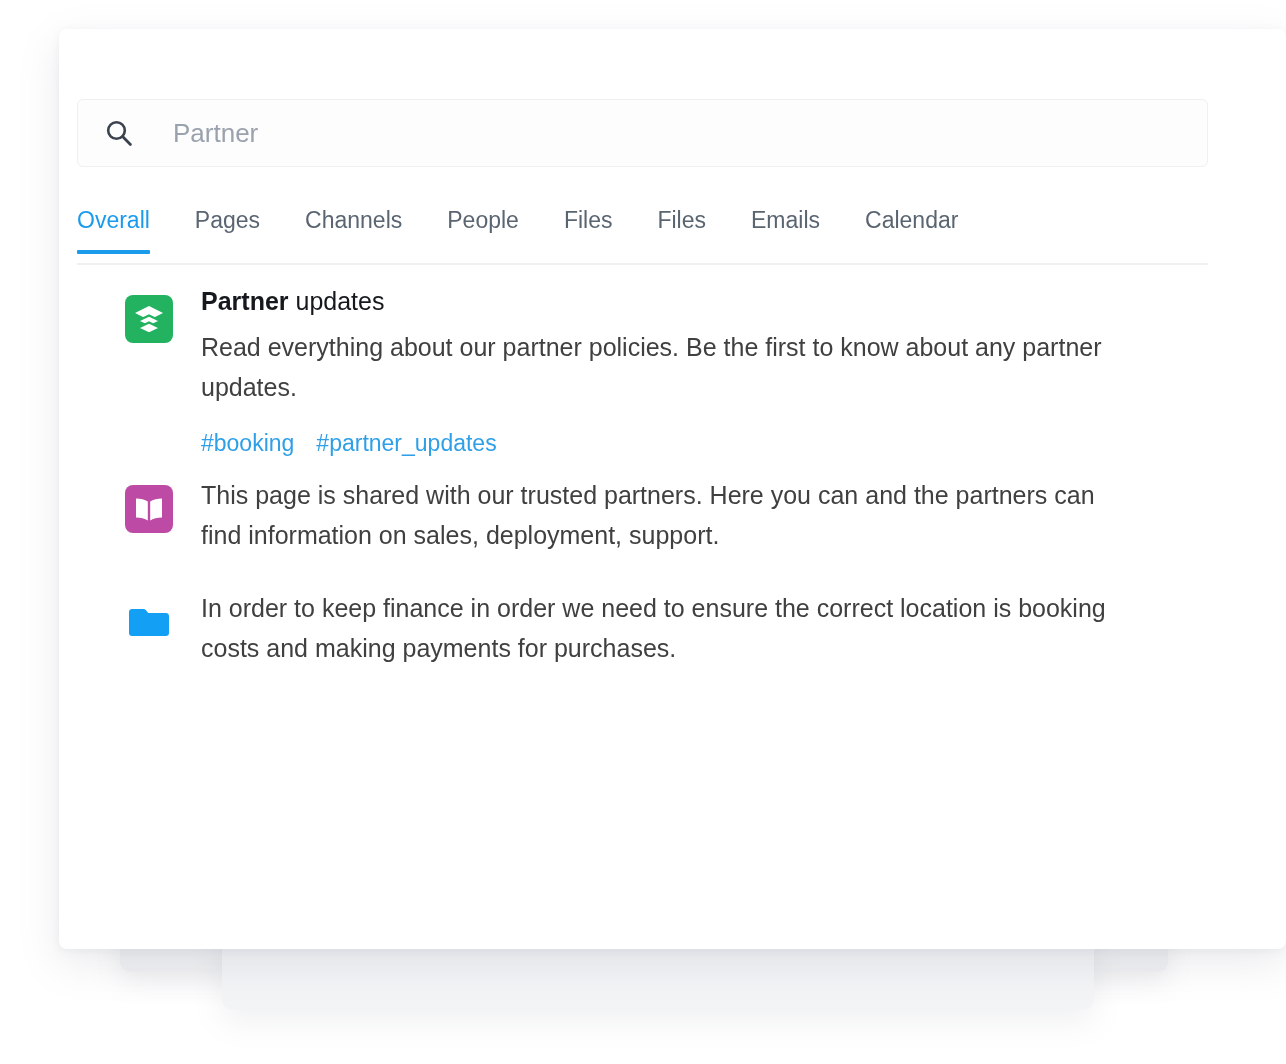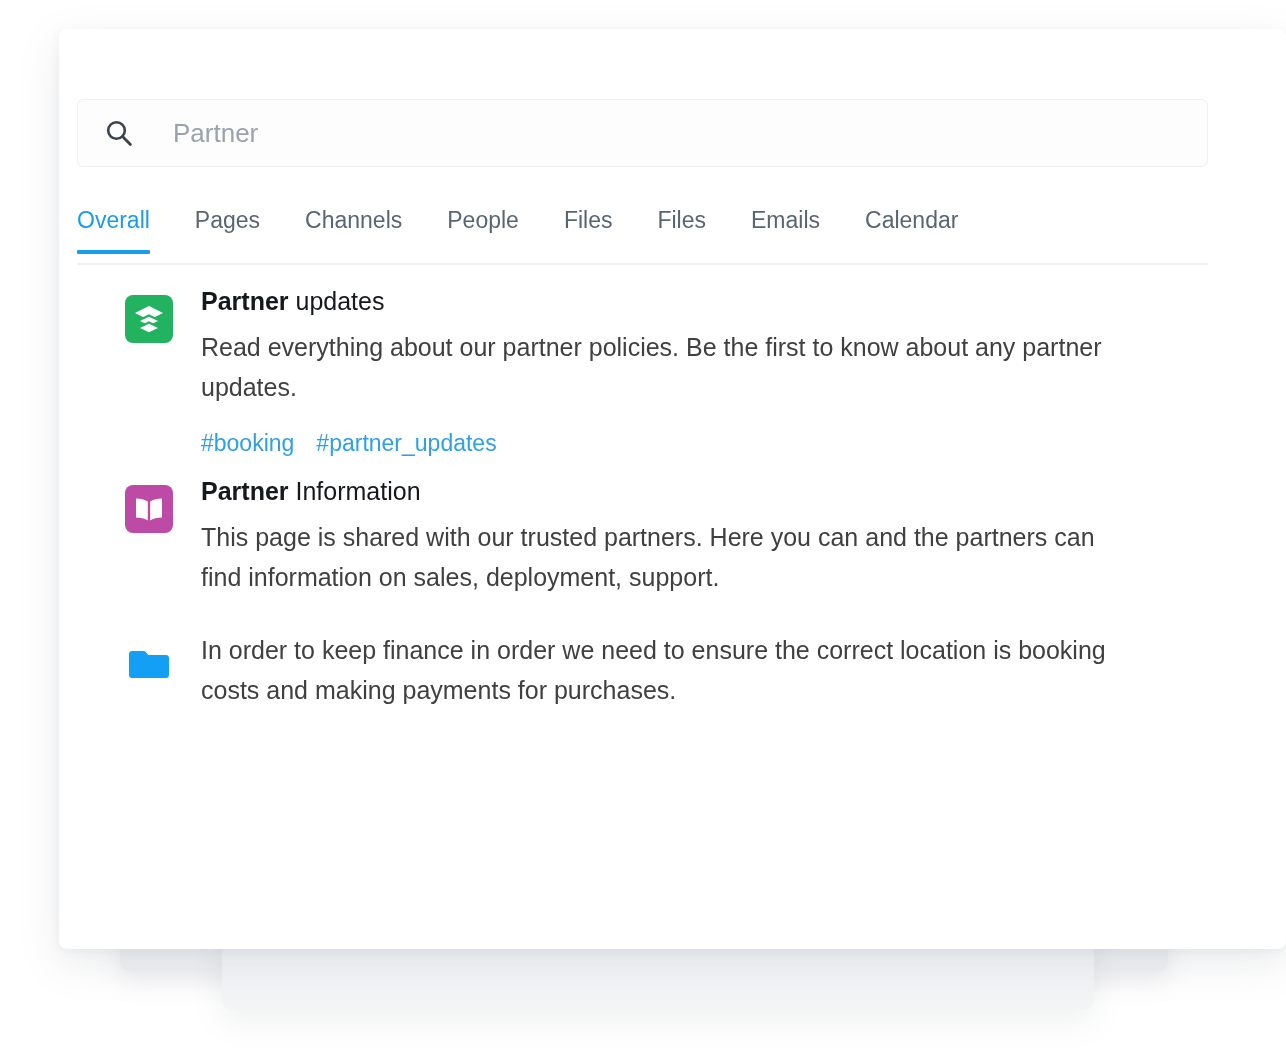--- a/index.html
+++ b/index.html
@@ -240,21 +240,20 @@
 
     <div class="result-item">
       <span class="result-icon">
         <svg width="48" height="48" viewBox="0 0 48 48" aria-hidden="true">
           <rect x="0" y="0" width="48" height="48" rx="8" fill="#bd4ba5"></rect>
           <path d="M11 13.5 C15.5 13.5 20 14.6 22.8 16.6 L22.8 35.6 C20 33.6 15.5 32.6 11 32.6 Z" fill="#ffffff"></path>
           <path d="M37 13.5 C32.5 13.5 28 14.6 25.2 16.6 L25.2 35.6 C28 33.6 32.5 32.6 37 32.6 Z" fill="#ffffff"></path>
         </svg>
       </span>
       <div class="result-body">
-        <div class="result-title"><span class="hl">Partner</span><span> Information</span></div>
         <p class="result-desc">This page is shared with our trusted partners. Here you can and the partners can find information on sales, deployment, support.</p>
       </div>
     </div>
 
     <div class="spacer-18"></div>
 
     <div class="result-item">
       <span class="result-icon">
         <svg width="48" height="48" viewBox="0 0 48 48" aria-hidden="true">
           <path d="M4 14 C4 12.3 5.3 11 7 11 L18.5 11 C19.4 11 20.2 11.4 20.8 12.1 L23.2 15 L41 15 C42.7 15 44 16.3 44 18 L44 35 C44 36.7 42.7 38 41 38 L7 38 C5.3 38 4 36.7 4 35 Z" fill="#129ff4"></path>

